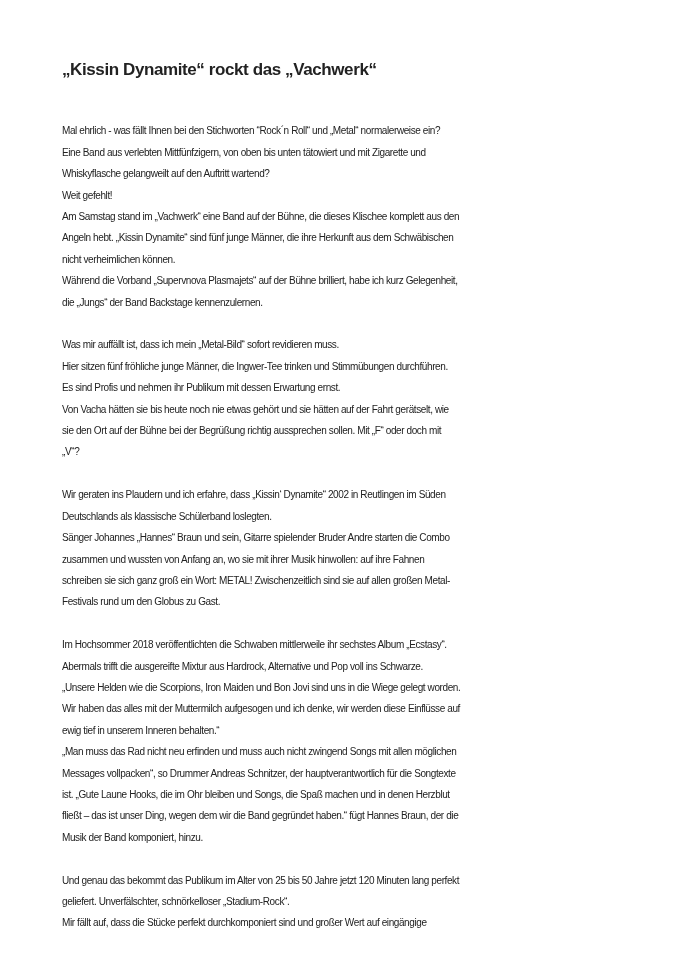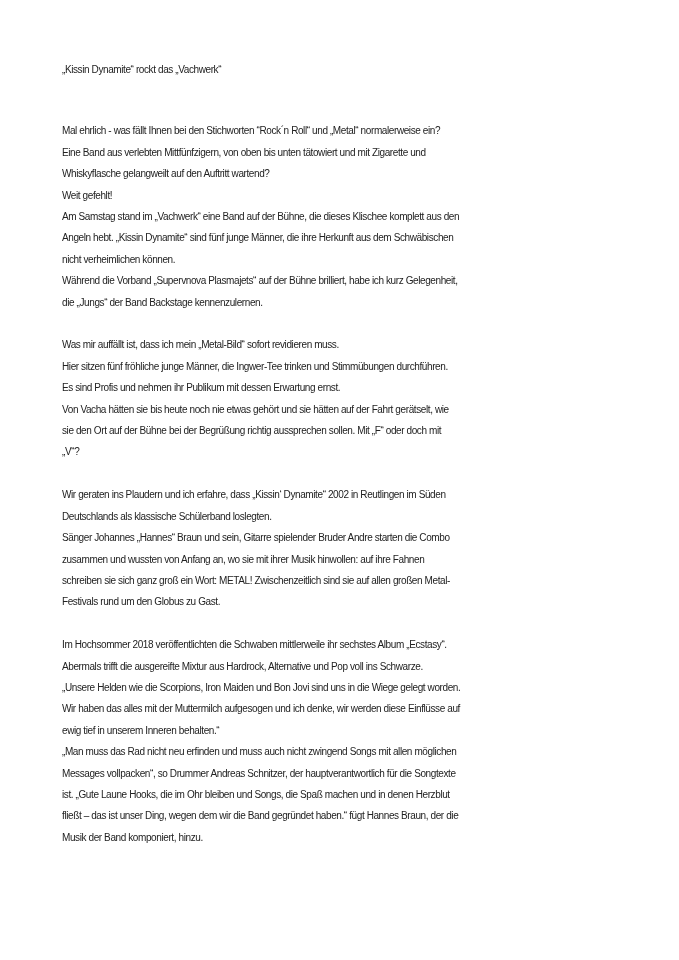--- a/index.html
+++ b/index.html
@@ -12,22 +12,22 @@
     width: 679px;
     height: 960px;
     background: #ffffff;
     overflow: hidden;
     box-sizing: border-box;
     padding: 59px 30px 0 62px;
     font-family: "Liberation Sans", sans-serif;
     color: #222222;
   }
   .doc-title {
-    font-size: 10px;
-    font-weight: 400;
+    font-size: 17px;
+    font-weight: 700;
     line-height: 21.4px;
     letter-spacing: -0.4px;
     margin: 0 0 40px 0;
     white-space: pre;
   }
   .doc-paragraph {
     font-size: 10px;
     font-weight: 400;
     line-height: 21.4px;
     letter-spacing: -0.4px;
@@ -69,13 +69,16 @@
 Abermals trifft die ausgereifte Mixtur aus Hardrock, Alternative und Pop voll ins Schwarze.
 „Unsere Helden wie die Scorpions, Iron Maiden und Bon Jovi sind uns in die Wiege gelegt worden.
 Wir haben das alles mit der Muttermilch aufgesogen und ich denke, wir werden diese Einflüsse auf
 ewig tief in unserem Inneren behalten.“
 „Man muss das Rad nicht neu erfinden und muss auch nicht zwingend Songs mit allen möglichen
 Messages vollpacken“, so Drummer Andreas Schnitzer, der hauptverantwortlich für die Songtexte
 ist. „Gute Laune Hooks, die im Ohr bleiben und Songs, die Spaß machen und in denen Herzblut
 fließt – das ist unser Ding, wegen dem wir die Band gegründet haben.“ fügt Hannes Braun, der die
 Musik der Band komponiert, hinzu.</p>
 
+  <p class="doc-paragraph">Und genau das bekommt das Publikum im Alter von 25 bis 50 Jahre jetzt 120 Minuten lang perfekt
+geliefert. Unverfälschter, schnörkelloser „Stadium-Rock“.
+Mir fällt auf, dass die Stücke perfekt durchkomponiert sind und großer Wert auf eingängige</p>
 </div>
 
 </body></html>

